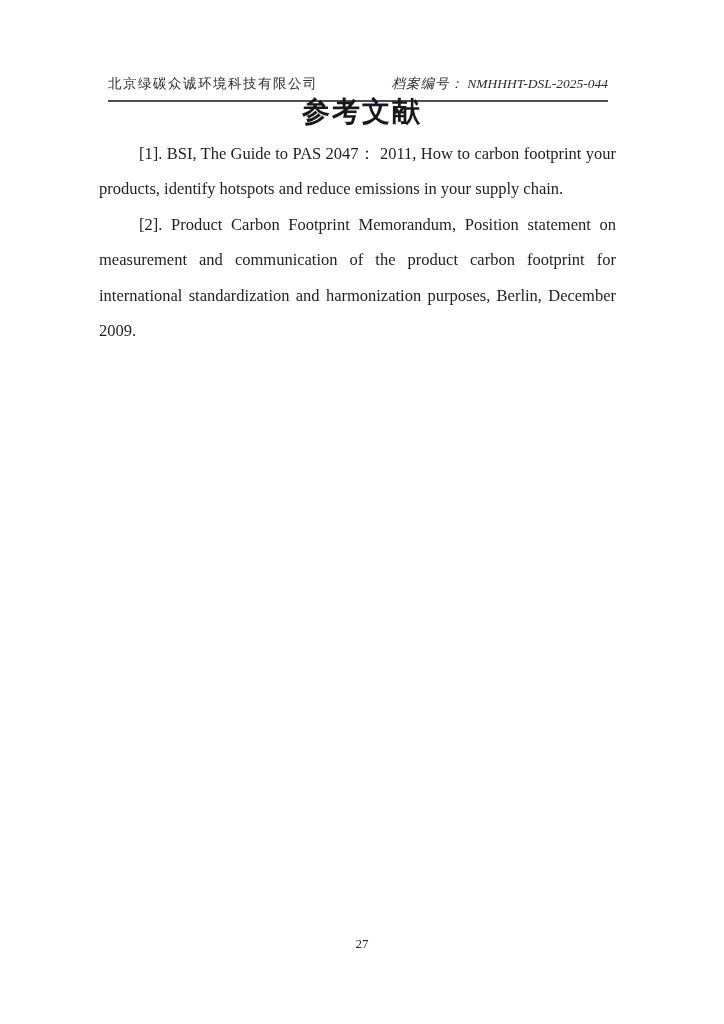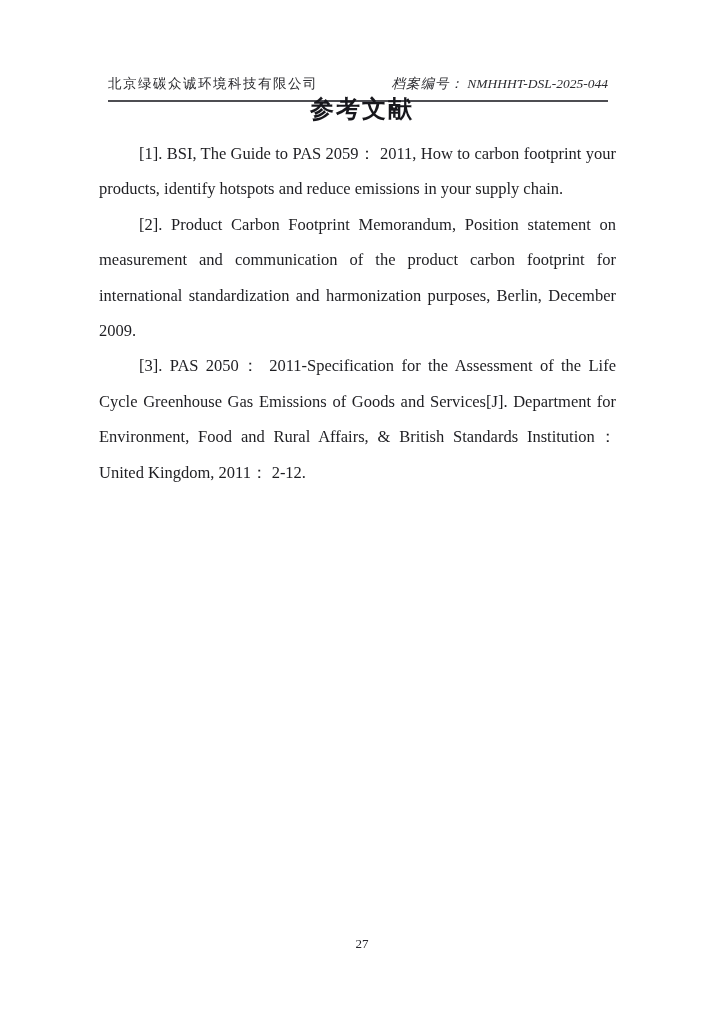--- a/index.html
+++ b/index.html
@@ -37,21 +37,21 @@
     border-bottom: 2px solid #4d4d52;
   }
   
   .doc-title {
     position: absolute;
     top: 93px;
     left: 0;
     width: 100%;
     margin: 0;
     text-align: center;
-    font-size: 24px;
+    font-size: 28px;
     font-weight: bold;
     letter-spacing: 2px;
     color: #17171c;
   }
   
   .body-text {
     position: absolute;
     top: 136px;
     left: 99px;
     width: 517px;
@@ -87,20 +87,19 @@
         <span class="label">档案编号：</span>
         <span class="value">NMHHHT-DSL-2025-044</span>
       </span>
     </div>
     <div class="header-rule"></div>
   </div>
 
   <h1 class="doc-title">参考文献</h1>
 
   <div class="body-text">
-    <p>[1]. BSI, The Guide to PAS 2059： 2011, How to carbon footprint your products, identify hotspots and reduce emissions in your supply chain.</p>
+    <p>[1]. BSI, The Guide to PAS 2047： 2011, How to carbon footprint your products, identify hotspots and reduce emissions in your supply chain.</p>
     <p>[2]. Product Carbon Footprint Memorandum, Position statement on measurement and communication of the product carbon footprint for international standardization and harmonization purposes, Berlin, December 2009.</p>
-    <p>[3]. PAS 2050： 2011-Specification for the Assessment of the Life Cycle Greenhouse Gas Emissions of Goods and Services[J]. Department for Environment, Food and Rural Affairs, &amp; British Standards Institution： United Kingdom, 2011： 2-12.</p>
   </div>
 
   <div class="page-footer">27</div>
 
 </div>
 
 </body></html>

